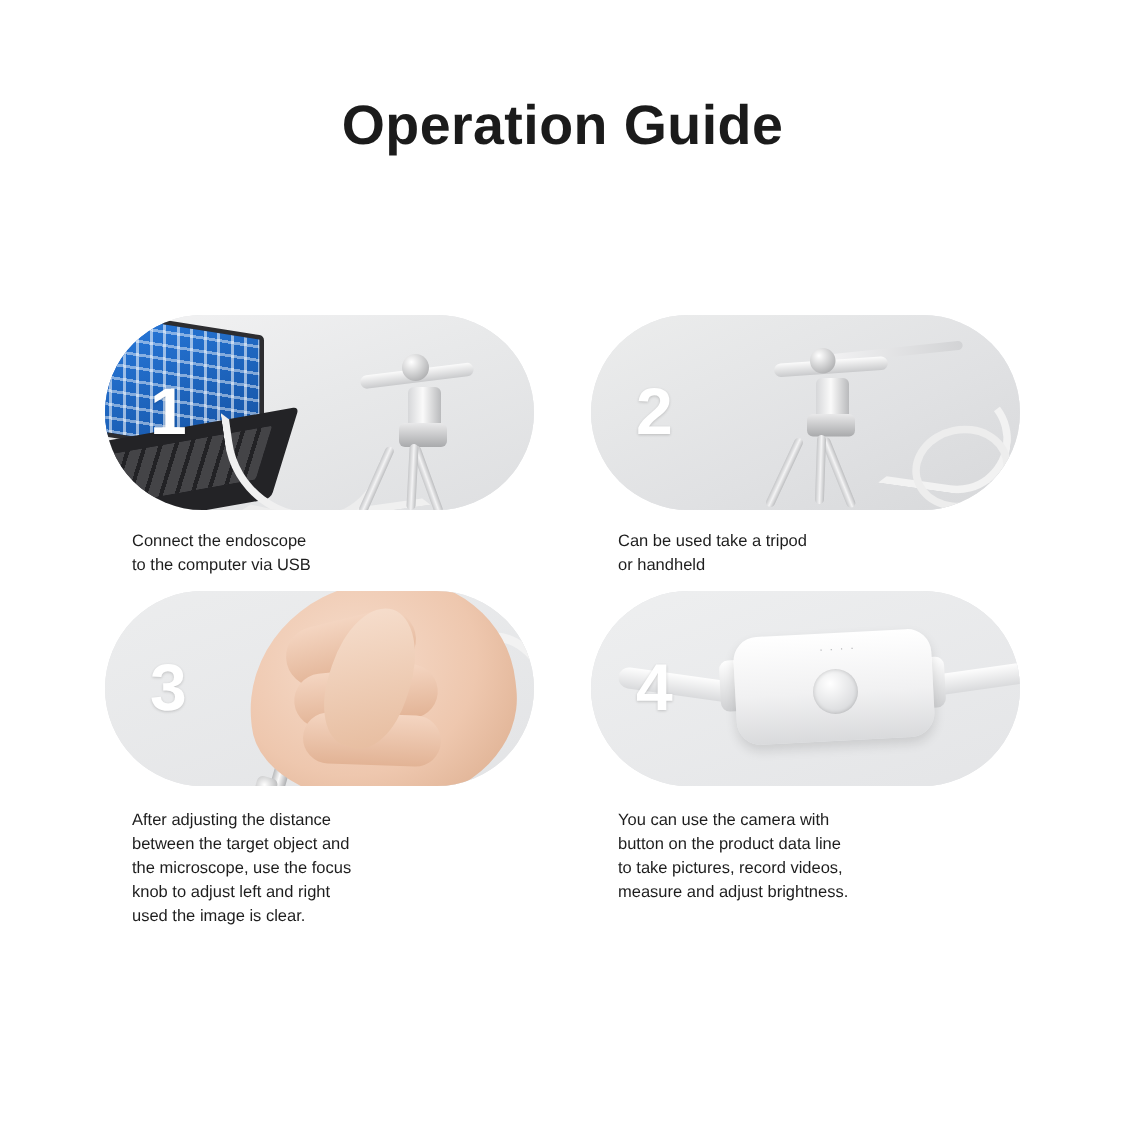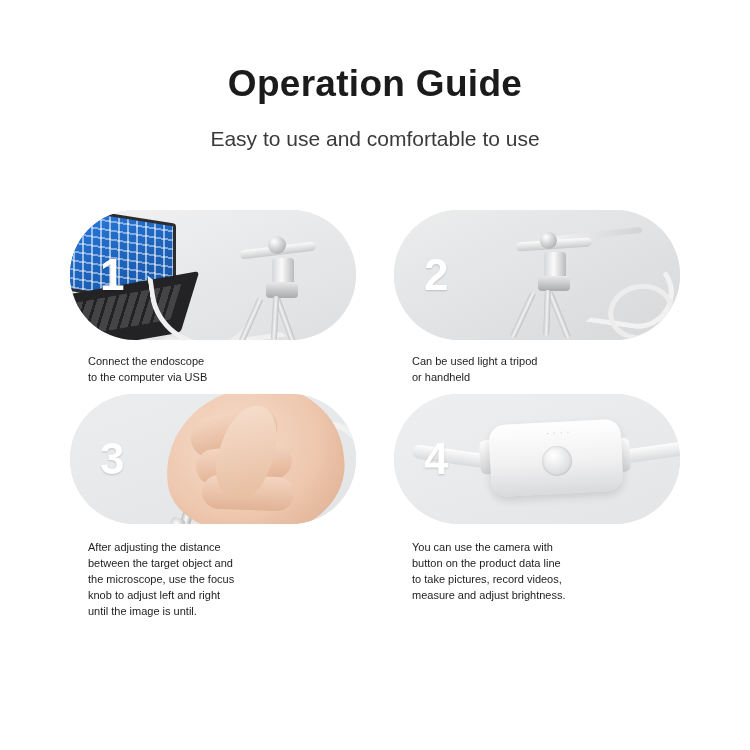--- a/index.html
+++ b/index.html
@@ -302,21 +302,20 @@
     font-size: 8px; color: #b9babc; letter-spacing: 1px;
     transform: rotate(-3deg);
   }
 </style>
 </head>
 <body>
 
 <div class="page">
 
   <h1 class="title">Operation Guide</h1>
-  <p class="subtitle">Easy to use and comfortable to use</p>
 
   <div class="grid">
 
     <div class="cell row1">
       <div class="photo">
         <div class="p1-bg"></div>
         <div class="p1-laptop-screen"></div>
         <div class="p1-laptop-base"></div>
         <div class="p1-keys"></div>
         <div class="p1-cable"></div>
@@ -342,21 +341,21 @@
         <div class="p2-knob"></div>
         <div class="tri-barrel p2-barrel"></div>
         <div class="p2-mount"></div>
         <div class="tri-leg p2-l1"></div>
         <div class="tri-leg p2-l2"></div>
         <div class="tri-leg p2-l3"></div>
         <div class="p2-cable"></div>
         <div class="p2-coil"></div>
         <div class="badge">2</div>
       </div>
-      <div class="caption">Can be used light a tripod
+      <div class="caption">Can be used take a tripod
 or handheld</div>
     </div>
 
     <div class="cell row2">
       <div class="photo">
         <div class="p3-bg"></div>
         <div class="p3-cable"></div>
         <div class="p3-probe"></div>
         <div class="p3-shaft"></div>
         <div class="p3-tip"></div>
@@ -364,21 +363,21 @@
         <div class="p3-finger p3-f1"></div>
         <div class="p3-finger p3-f2"></div>
         <div class="p3-finger p3-f3"></div>
         <div class="p3-thumb"></div>
         <div class="badge">3</div>
       </div>
       <div class="caption">After adjusting the distance
 between the target object and
 the microscope, use the focus
 knob to adjust left and right
-until the image is until.</div>
+used the image is clear.</div>
     </div>
 
     <div class="cell row2">
       <div class="photo">
         <div class="p4-bg"></div>
         <div class="p4-cable-l"></div>
         <div class="p4-cable-r"></div>
         <div class="p4-ferrule-l"></div>
         <div class="p4-ferrule-r"></div>
         <div class="p4-body"></div>

